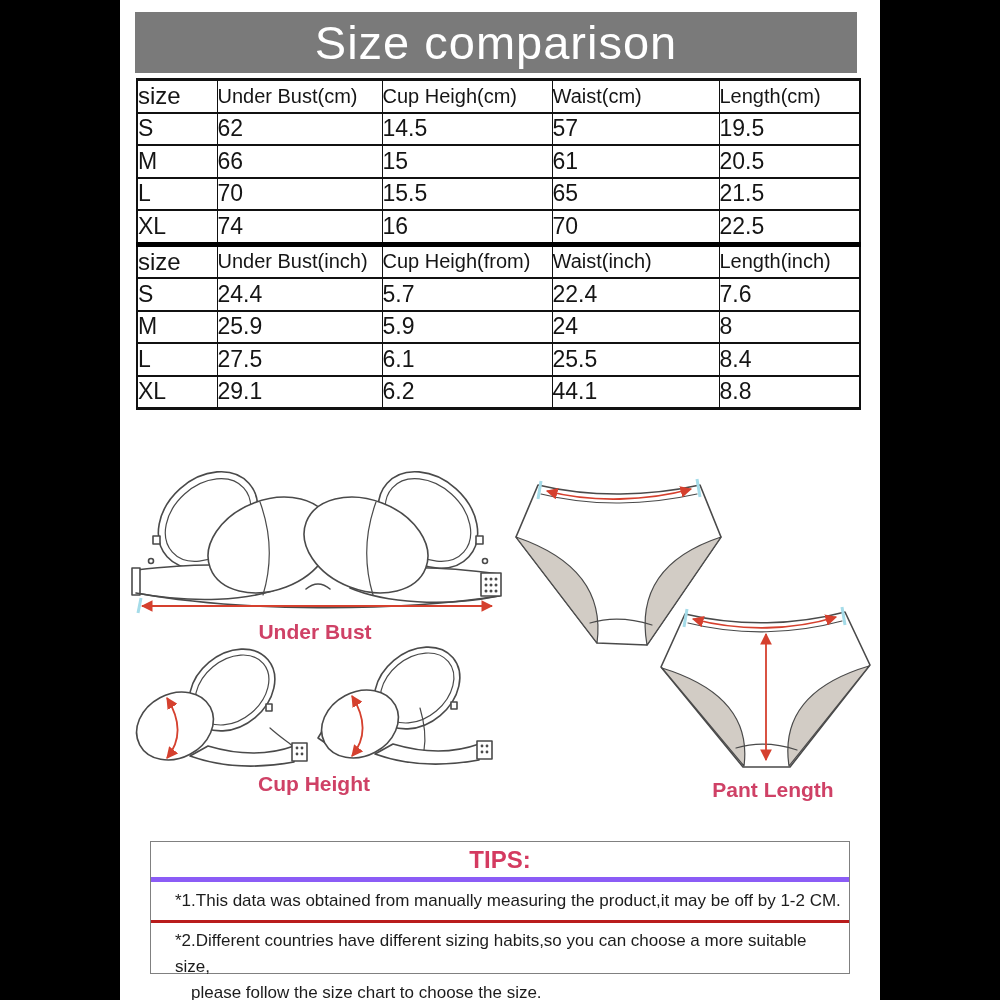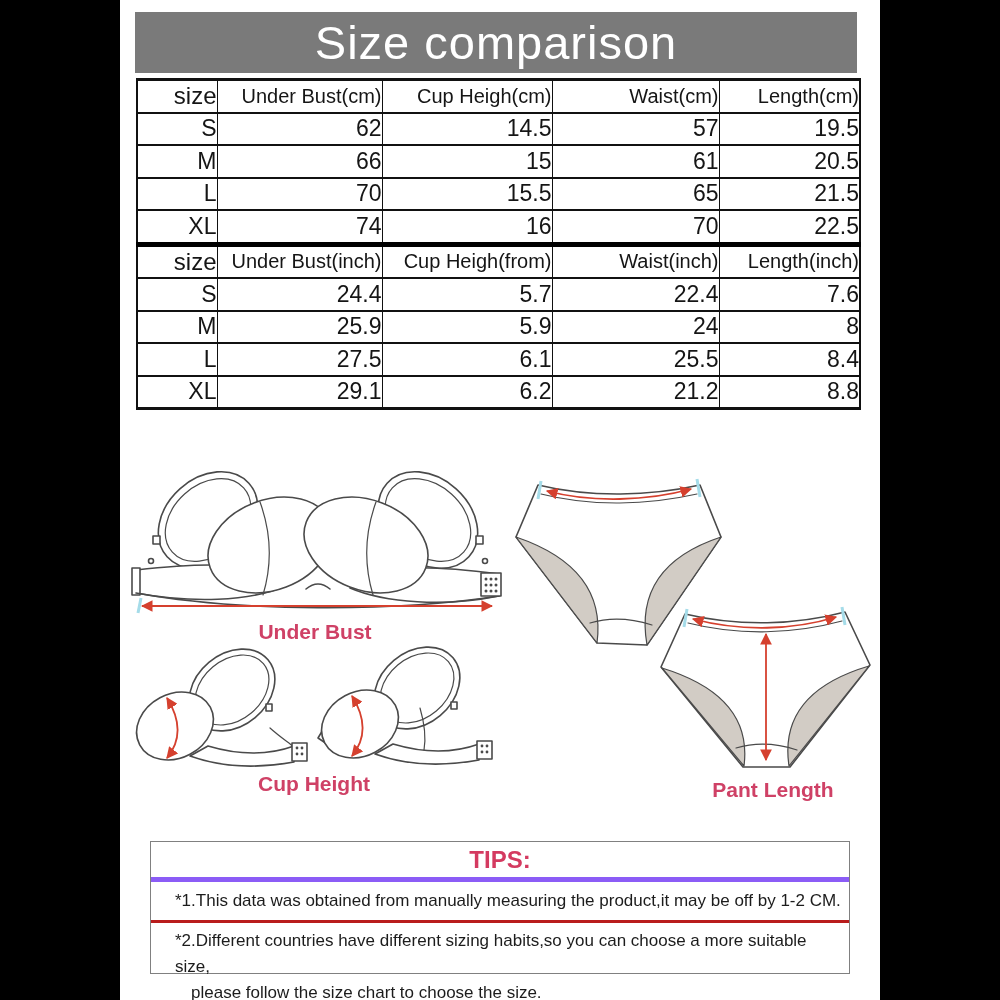--- a/index.html
+++ b/index.html
@@ -19,21 +19,21 @@
   }
 
   table.size-table {
     position:absolute; left:136px; top:78px; width:723px;
     border-collapse:collapse; table-layout:fixed;
     border:2px solid #111; border-top-width:3px; border-bottom-width:3px;
     background:#ffffff;
   }
   table.size-table th, table.size-table td {
     border:1px solid #111; border-top-width:2px; border-bottom-width:2px;
-    height:30.5px; padding:0; text-align:right; vertical-align:middle;
+    height:30.5px; padding:0; text-align:left; vertical-align:middle;
     font-weight:normal; white-space:nowrap; overflow:hidden;
   }
   table.size-table th { font-size:20px; }
   table.size-table th.size-col { font-size:24px; }
   table.size-table td { font-size:23px; }
   tr.sep th { border-top:5px solid #000; }
   col.c0 { width:80px; } col.c1 { width:165px; } col.c2 { width:170px; }
   col.c3 { width:167px; } col.c4 { width:141px; }
 
   svg.illus { position:absolute; left:120px; top:440px; width:760px; height:395px; }
@@ -150,21 +150,21 @@
       <td>L</td>
       <td>27.5</td>
       <td>6.1</td>
       <td>25.5</td>
       <td>8.4</td>
     </tr>
     <tr>
       <td>XL</td>
       <td>29.1</td>
       <td>6.2</td>
-      <td>21.2</td>
+      <td>44.1</td>
       <td>8.8</td>
     </tr>
   </tbody>
     </table>
 
   <svg class="illus" viewBox="0 0 760 395" xmlns="http://www.w3.org/2000/svg">
     <defs>
       <marker id="ar" viewBox="0 0 10 10" refX="9" refY="5" markerWidth="6.5" markerHeight="6.5" orient="auto-start-reverse">
         <path d="M0,0 L10,5 L0,10 z" fill="#d5402e"></path>
       </marker>

